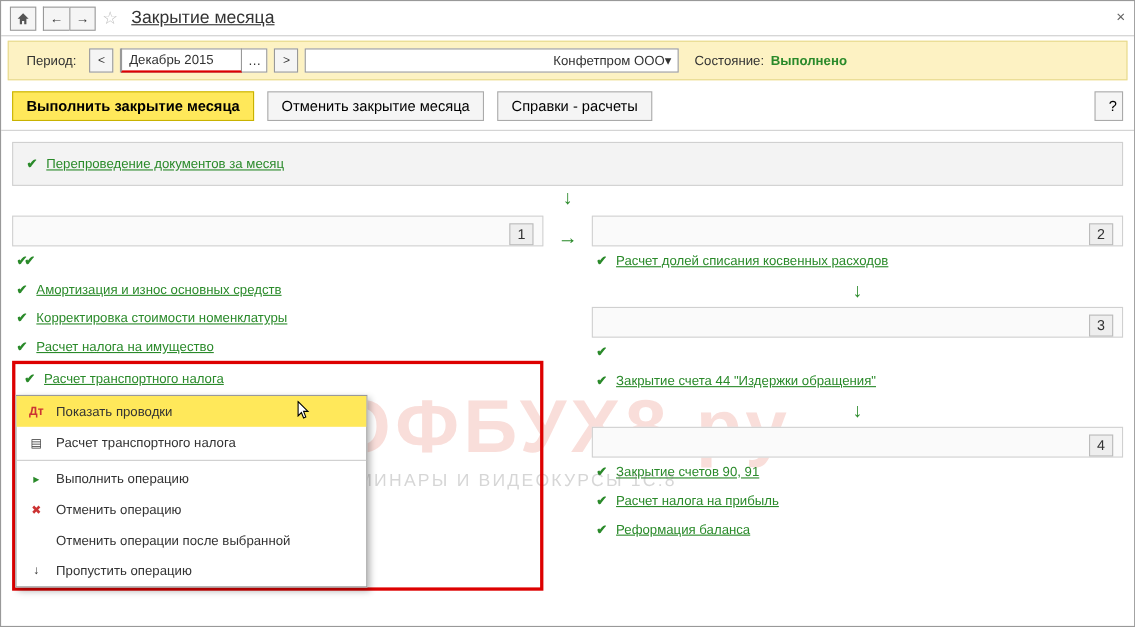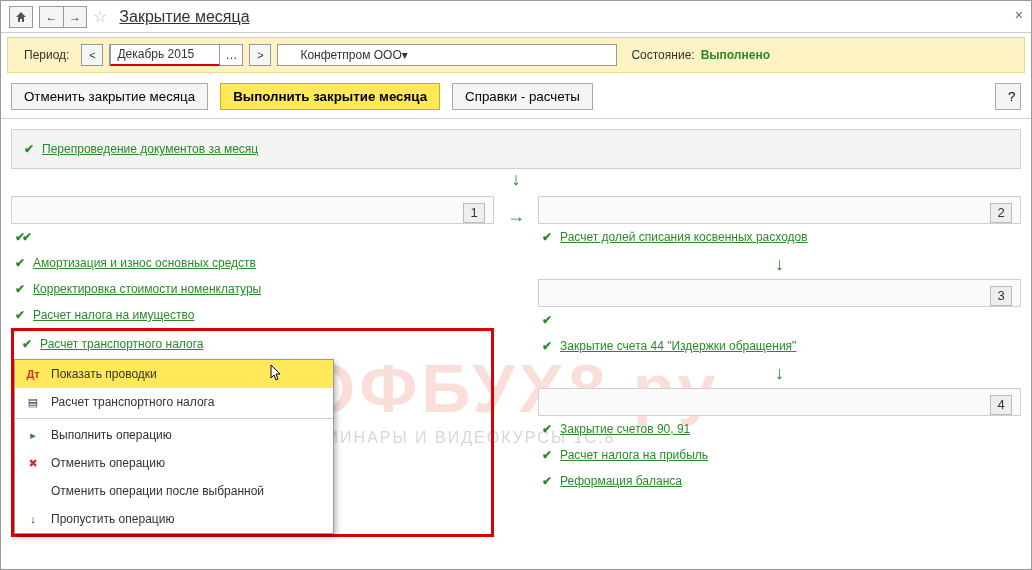--- a/index.html
+++ b/index.html
@@ -12,21 +12,21 @@
 .icon-btn-pair .icon-btn:last-child { border-top-left-radius:0; border-bottom-left-radius:0; }
 .title { font-size: 16px; margin-left: 6px; text-decoration: underline; }
 .star { color:#bbb; font-size:16px; }
 .close-x { position:absolute; right:8px; top:6px; font-size:14px; color:#666; cursor:pointer; }
 .period-bar { background:#fdf2c3; border:1px solid #e6d98c; padding:6px 10px; display:flex; align-items:center; gap:6px; margin:4px 6px 0; }
 .period-field { display:flex; align-items:center; border:1px solid #999; background:#fff; height:22px; }
 .period-label { display:inline-block; padding:0 6px; }
 .nav-btn { width:22px; height:22px; border:1px solid #999; background:#f5f5f5; display:inline-flex; align-items:center; justify-content:center; cursor:pointer; font-size:11px; }
 .date-field { width:110px; padding:0 6px; line-height:20px; border-left:1px solid #999; border-right:1px solid #999; border-bottom:2px solid #d00; }
 .ellipsis-btn { width:22px; height:20px; display:inline-flex; align-items:center; justify-content:center; cursor:pointer; }
-.org-select { flex:0 0 340px; height:22px; border:1px solid #999; background:#fff; display:flex; align-items:center; padding:0 22px; justify-content:flex-start; }
+.org-select { flex:0 0 340px; height:22px; border:1px solid #999; background:#fff; display:flex; align-items:center; padding:0 6px; justify-content:flex-end; }
 .state-label { margin-left:8px; }
 .state-value { color:#2a8a2a; font-weight:bold; }
 .toolbar { padding:10px 10px 8px; display:flex; align-items:center; gap:12px; border-bottom:1px solid #d0d0d0; }
 .btn { border:1px solid #aaa; background:#f5f5f5; padding:5px 12px; cursor:pointer; }
 .btn-primary { background:#ffe85a; border-color:#c8b200; font-weight:bold; }
 .btn-help { width:26px; text-align:center; margin-left:auto; }
 .content { position:relative; padding:6px 10px; }
 .row-link { display:flex; align-items:center; gap:8px; padding:6px 4px; }
 .check { color:#2a8a2a; font-weight:bold; font-size:12px; }
 .check-dbl { color:#2a8a2a; font-weight:bold; font-size:12px; letter-spacing:-3px; }
@@ -80,22 +80,22 @@
     <div class="nav-btn">&gt;</div>
     <div class="org-select">
       <span>Конфетпром ООО</span>
       <span>▾</span>
     </div>
     <span class="state-label">Состояние:</span>
     <span class="state-value">Выполнено</span>
   </div>
 
   <div class="toolbar">
+    <button class="btn btn-primary">Выполнить закрытие месяца</button>
     <button class="btn">Отменить закрытие месяца</button>
-    <button class="btn btn-primary">Выполнить закрытие месяца</button>
     <button class="btn">Справки - расчеты</button>
     <button class="btn btn-help">?</button>
   </div>
 
   <div class="content">
     <div class="watermark">ПРОФБУХ8.ру</div>
     <div class="watermark-sub">ОНЛАЙН-СЕМИНАРЫ И ВИДЕОКУРСЫ 1С:8</div>
 
     <div class="top-strip">
       <div class="row-link">

